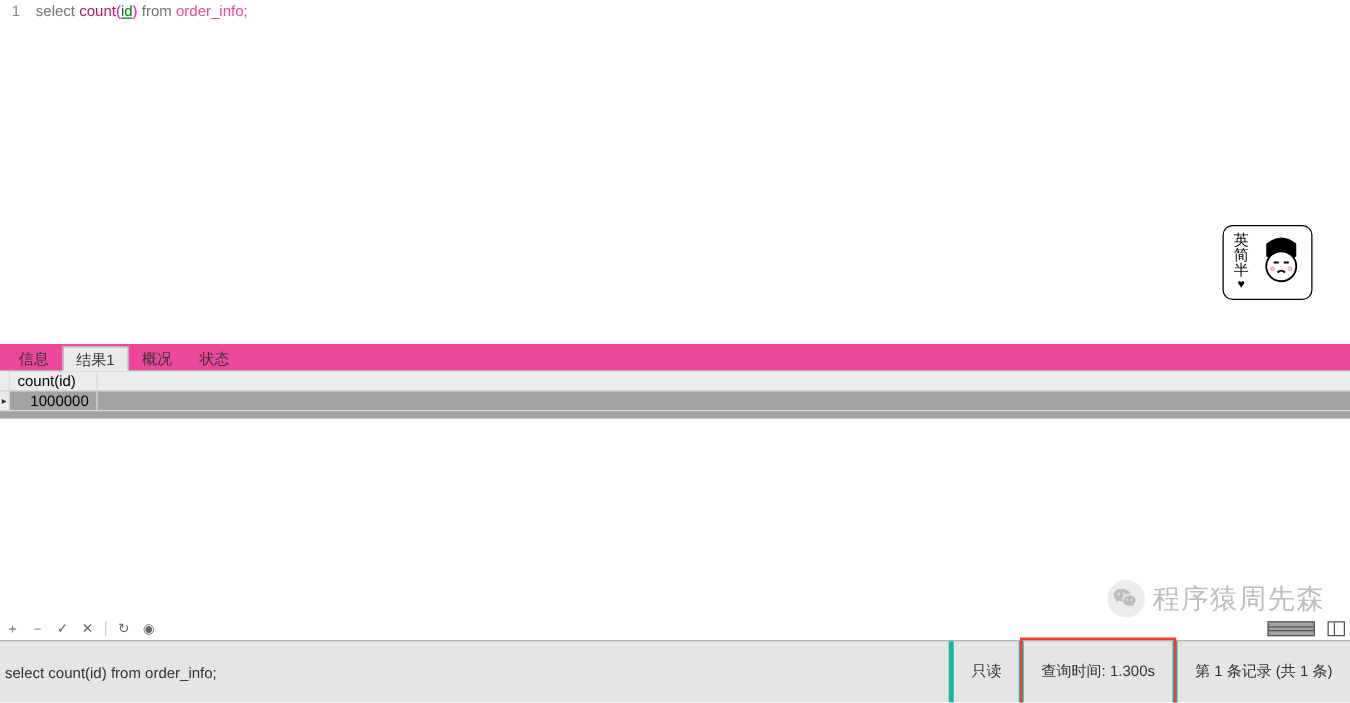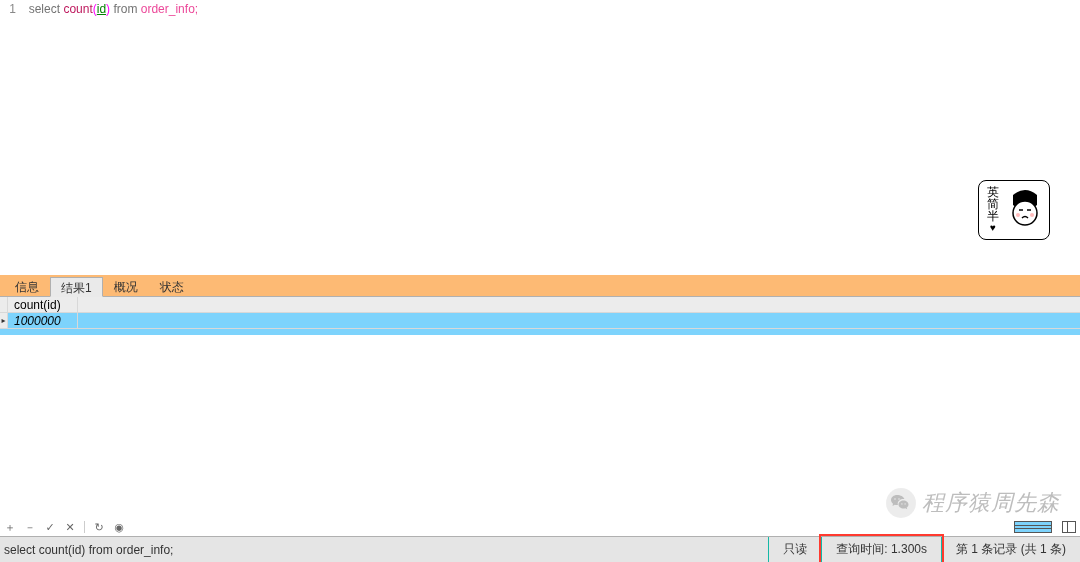--- a/index.html
+++ b/index.html
@@ -17,55 +17,55 @@
 .plain { color: #ec4899; }
 
 
 .sticker { position: absolute; right: 30px; top: 180px; width: 72px; height: 60px; background: #fff; border: 1px solid #000; border-radius: 8px; display: flex; align-items: center; }
 .sticker-left { width: 28px; display: flex; flex-direction: column; align-items: center; justify-content: center; font-size: 10px; line-height: 12px; padding: 2px; }
 .sticker-left .heart { color: #000; font-size: 10px; }
 .sticker-face { flex: 1; }
 .sticker-face svg { width: 36px; height: 48px; }
 
 
-.tabs { flex: 0 0 22px; display: flex; align-items: flex-end; border-bottom: 1px solid #b0b0b0; background: #fdba74; padding-left: 4px; }
+.tabs { flex: 0 0 22px; display: flex; align-items: flex-end; border-bottom: 1px solid #b0b0b0; background: #ec4899; padding-left: 4px; }
 .tab { height: 20px; padding: 0 10px; line-height: 20px; color: #333; cursor: pointer; border: 1px solid transparent; border-bottom: none; margin-right: 0; }
 .tab.active { background: #eaeaea; border: 1px solid #b0b0b0; border-bottom: 1px solid #eaeaea; margin-bottom: -1px; }
 
 
-.grid { flex: 0 0 38px; background: #7dd3fc; }
+.grid { flex: 0 0 38px; background: #a3a3a3; }
 .grid-row { display: flex; height: 16px; border-bottom: 1px solid #d8d8d8; }
 .grid-hdr { background: #ececec; }
 .grid-gutter { width: 8px; background: #ececec; border-right: 1px solid #d8d8d8; }
 .grid-gutter.arrow { display:flex; align-items:center; justify-content:center; font-size:8px; color:#333; }
 .grid-cell { width: 70px; padding: 0 6px; line-height: 16px; border-right: 1px solid #d8d8d8; }
 .grid-hdr .grid-cell { text-align: left; }
-.grid-data .grid-cell { text-align: left; font-style: italic; }
+.grid-data .grid-cell { text-align: right; }
 
 .mid-space { flex: 1 1 auto; background: #fff; position: relative; }
 
 
 .toolbar { flex: 0 0 18px; display: flex; align-items: center; padding: 0 4px; gap: 8px; background: #fff; }
 .toolbar .ico { width: 12px; height: 12px; color: #666; font-size: 11px; line-height: 12px; text-align: center; cursor: pointer; }
 .toolbar .sep { width: 1px; height: 12px; background: #ccc; }
 .toolbar .spacer { flex: 1; }
 .view-ico { width:14px; height:12px; display:inline-block; border:1px solid #555; margin-left:2px; cursor:pointer; position:relative; }
 .view-ico.grid::before { content:""; position:absolute; left:0; right:0; top:3px; height:1px; background:#555; }
 .view-ico.grid::after { content:""; position:absolute; left:0; right:0; bottom:3px; height:1px; background:#555; }
 .view-ico.form::before { content:""; position:absolute; left:4px; top:0; bottom:0; width:1px; background:#555; }
 
 
 .status { flex: 0 0 18px; display: flex; align-items: center; background: #e5e5e5; border-top: 1px solid #b0b0b0; font-size: 11px; color: #333; }
 .status-sql { flex: 1; padding-left: 4px; }
-.status-seg { padding: 4px 14px; border-left: 1px solid #14b8a6; height: 100%; display: flex; align-items: center; }
+.status-seg { padding: 16px 14px; border-left: 4px solid #14b8a6; height: 100%; display: flex; align-items: center; }
 .status-seg.hl { position: relative; }
 .status-seg.hl::after { content:""; position:absolute; top:-3px; left:-3px; right:-3px; bottom:-3px; border:2px solid #ff3a2f; pointer-events:none; }
 
 
-.watermark { position: absolute; right: 20px; bottom: 0; display: flex; align-items: flex-start; gap: 6px; opacity: 0.55; pointer-events: none; font-style: italic; }
+.watermark { position: absolute; right: 20px; bottom: 0; display: flex; align-items: flex-start; gap: 6px; opacity: 0.55; pointer-events: none; }
 .watermark .wm-ico { width: 30px; height: 30px; border-radius: 50%; background: #ddd; display:flex; align-items:center; justify-content:center; }
 .watermark .wm-ico svg { width: 24px; height: 24px; }
 .watermark .wm-text { font-size: 22px; color: #888; font-weight: 400; letter-spacing: 1px; }
 </style>
 </head>
 <body>
 
 <div class="editor">
   <div class="line">
     <div class="gutter">1</div>

